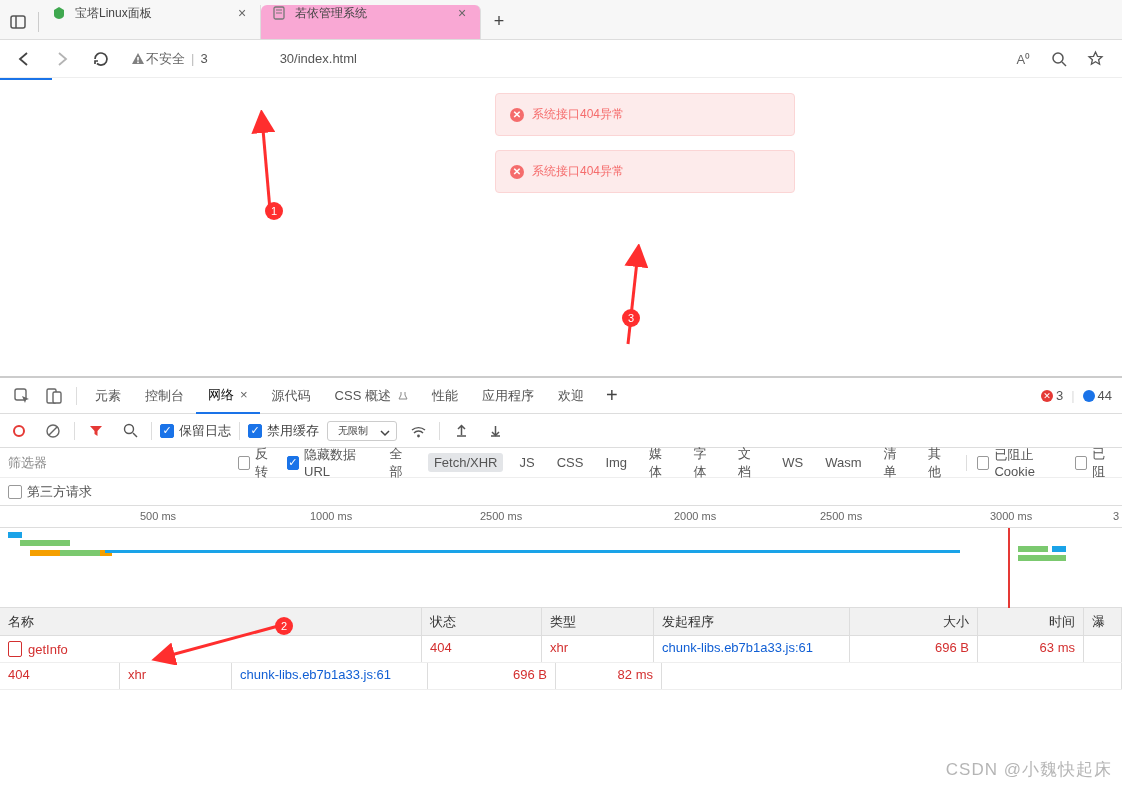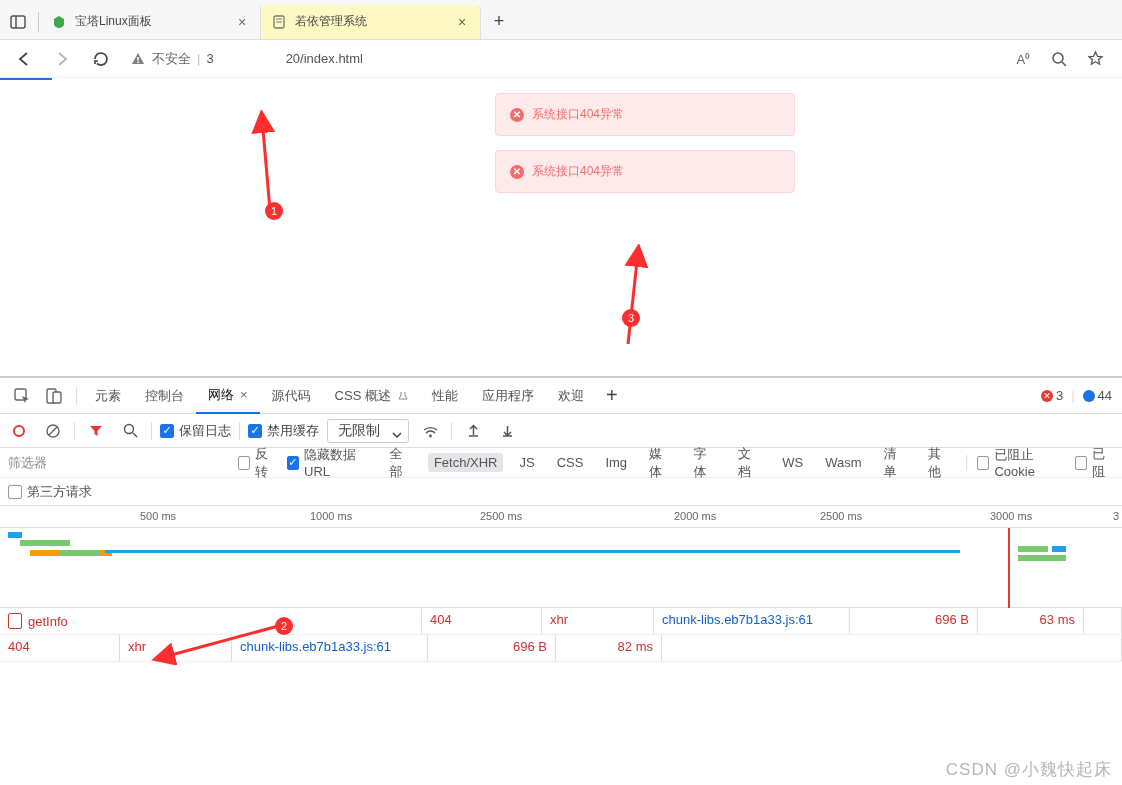--- a/index.html
+++ b/index.html
@@ -1,28 +1,28 @@
 <!DOCTYPE html>
 <html><head>
 <meta charset="utf-8">
 <style>
 *{margin:0;padding:0;box-sizing:border-box;font-family:"Microsoft YaHei","Segoe UI",Arial,sans-serif}
 body{width:1122px;height:785px;background:#fff;overflow:hidden;position:relative}
 .tabstrip{height:40px;background:#f7f7f7;display:flex;align-items:center;padding:4px 0 0 0;border-bottom:1px solid #ddd}
 .wndbtn{width:36px;height:32px;display:flex;align-items:center;justify-content:center;color:#555}
-.tab{height:34px;min-width:220px;padding:0 10px;display:flex;align-items:center;gap:8px;border-right:1px solid #ddd;font-size:12px;color:#444}
-.tab.active{background:#fef9c3;border-top-left-radius:6px;border-top-right-radius:6px}
+.tab{height:34px;min-width:220px;padding:0 10px;display:flex;align-items:flex-start;gap:8px;border-right:1px solid #ddd;font-size:12px;color:#444}
+.tab.active{background:#f9a8d4;border-top-left-radius:6px;border-top-right-radius:6px}
 .favicon{width:16px;height:16px;display:flex;align-items:center;justify-content:center}
 .tab-title{flex:1;white-space:nowrap;overflow:hidden}
 .tab-close{width:16px;height:16px;display:flex;align-items:center;justify-content:center;color:#666;font-size:14px}
 .newtab{width:36px;height:34px;display:flex;align-items:center;justify-content:center;color:#444;font-size:18px}
 .addrbar{height:38px;background:#fff;display:flex;align-items:center;padding:0 6px;gap:2px;border-bottom:1px solid #eee}
 .navbtn{width:36px;height:34px;display:flex;align-items:center;justify-content:center;color:#555}
 .urlbox{flex:1;height:30px;border-radius:15px;display:flex;align-items:center;padding:0 10px;gap:6px;font-size:13px;color:#555}
-.insecure{display:flex;align-items:center;gap:6px;color:#666;font-size:13px}
+.insecure{display:flex;align-items:center;gap:0;color:#666;font-size:13px}
 .urltext{color:#555}
 .url-blur{width:60px;height:18px;background:#fff;position:relative}
 .addr-right{display:flex;align-items:center;gap:6px;padding-right:6px}
 .addr-ic{width:30px;height:30px;display:flex;align-items:center;justify-content:center;color:#666}
 .pagearea{height:298px;background:#fff;position:relative}
 .blue-line{position:absolute;top:0;left:0;width:52px;height:2px;background:#1a73e8}
 .alerts{position:absolute;left:495px;top:15px;width:300px}
 .alert{border:1px solid #fbd5d5;background:#fdebeb;color:#f56c6c;font-size:12px;padding:12px 14px;margin-bottom:14px;display:flex;align-items:center;gap:8px;border-radius:4px}
 .alert-ic{width:14px;height:14px;border-radius:50%;background:#f56c6c;color:#fff;display:flex;align-items:center;justify-content:center;font-size:10px;font-weight:bold}
 .arrow1{position:absolute;left:210px;top:32px}
@@ -39,21 +39,21 @@
 .err-badge{display:flex;align-items:center;gap:3px;color:#555}
 .dot-r{width:12px;height:12px;border-radius:50%;background:#e53935;color:#fff;display:inline-flex;align-items:center;justify-content:center;font-size:9px}
 .dot-b{width:12px;height:12px;border-radius:50%;background:#1a73e8}
 .dt-toolbar{height:34px;display:flex;align-items:center;padding:0 6px;gap:8px;border-bottom:1px solid #ddd;font-size:13px;color:#444}
 .tb-btn{width:26px;height:26px;display:flex;align-items:center;justify-content:center;border-radius:3px}
 .rec{width:12px;height:12px;border:2px solid #e53935;border-radius:50%}
 .filter-ic{width:14px;height:14px}
 .chkrow{display:flex;align-items:center;gap:5px}
 .chk{width:14px;height:14px;border:1px solid #999;border-radius:2px;display:inline-flex;align-items:center;justify-content:center;background:#fff}
 .chk.checked{background:#1a73e8;border-color:#1a73e8;color:#fff;font-size:11px}
-.throttle{display:flex;align-items:flex-end;gap:12px;border:1px solid #ccc;border-radius:3px;padding:2px 6px 2px 10px;font-size:14px}
+.throttle{display:flex;align-items:flex-end;gap:12px;border:1px solid #ccc;border-radius:3px;padding:2px 6px 2px 10px;font-size:10px}
 .dt-filterrow{height:30px;display:flex;align-items:center;padding:0 8px;gap:10px;font-size:13px;color:#555;border-bottom:1px solid #eee}
 .filter-input{color:#888;min-width:60px}
 .ftype{padding:2px 6px;cursor:pointer}
 .ftype.selected{background:#e3e5e8;border-radius:3px}
 .dt-filterrow2{height:28px;display:flex;align-items:center;padding:0 8px;gap:6px;font-size:13px;color:#555;border-bottom:1px solid #ddd}
 .timeline{height:102px;border-bottom:1px solid #ddd;position:relative;background:#fff}
 .tl-ruler{height:22px;border-bottom:1px solid #ddd;position:relative;font-size:11px;color:#666}
 .tl-tick{position:absolute;top:4px}
 .tl-body{position:relative;height:80px}
 .tl-bar{position:absolute;height:6px}
@@ -133,21 +133,21 @@
       <svg width="16" height="16">
           <path d="M8 2 L14 13 H2 Z" fill="#808080"></path>
           <rect x="7.2" y="6" width="1.6" height="3.5" fill="#fff"></rect>
           <rect x="7.2" y="10.5" width="1.6" height="1.6" fill="#fff"></rect>
         </svg>
       <span>不安全</span>
     </span>
     <span style="color:#bbb">|</span>
     <span class="urltext">3</span>
     <span class="url-blur"></span>
-    <span class="urltext">20/index.html</span>
+    <span class="urltext">30/index.html</span>
   </div>
   <div class="addr-right">
     <div class="addr-ic" style="font-size:13px">A⁰</div>
     <div class="addr-ic">
         <svg width="16" height="16">
           <circle cx="7" cy="7" r="5" fill="none" stroke="#555" stroke-width="1.5"></circle>
           <line x1="11" y1="11" x2="15" y2="15" stroke="#555" stroke-width="1.5"></line>
         </svg>
       </div>
     <div class="addr-ic">
@@ -370,20 +370,29 @@
       <div class="tl-bar" style="left:30px;top:22px;width:82px;background:#f59f00"></div>
       <div class="tl-bar" style="left:60px;top:22px;width:40px;background:#7bc96f"></div>
       <div class="tl-bar" style="left:105px;top:22px;width:855px;height:3px;background:#1aa3e8"></div>
       <div class="tl-bar" style="left:1018px;top:18px;width:30px;background:#7bc96f"></div>
       <div class="tl-bar" style="left:1052px;top:18px;width:14px;background:#1aa3e8"></div>
       <div class="tl-bar" style="left:1018px;top:27px;width:48px;background:#7bc96f"></div>
       <div class="tl-sel" style="left:1008px"></div>
     </div>
   </div>
 
+  <div class="grid-head">
+    <div class="col c-name">名称</div>
+    <div class="col c-status">状态</div>
+    <div class="col c-type">类型</div>
+    <div class="col c-init">发起程序</div>
+    <div class="col c-size">大小</div>
+    <div class="col c-time">时间</div>
+    <div class="col c-wf">瀑</div>
+  </div>
   <div class="grid-row">
     <div class="col c-name name-cell">
         <span class="doc-ic"></span>
         <span>getInfo</span>
       </div>
     <div class="col c-status status-err">404</div>
     <div class="col c-type status-err">xhr</div>
     <div class="col c-init"><span class="initlink">chunk-libs.eb7b1a33.js:61</span></div>
     <div class="col c-size status-err">696 B</div>
     <div class="col c-time status-err">63 ms</div>

